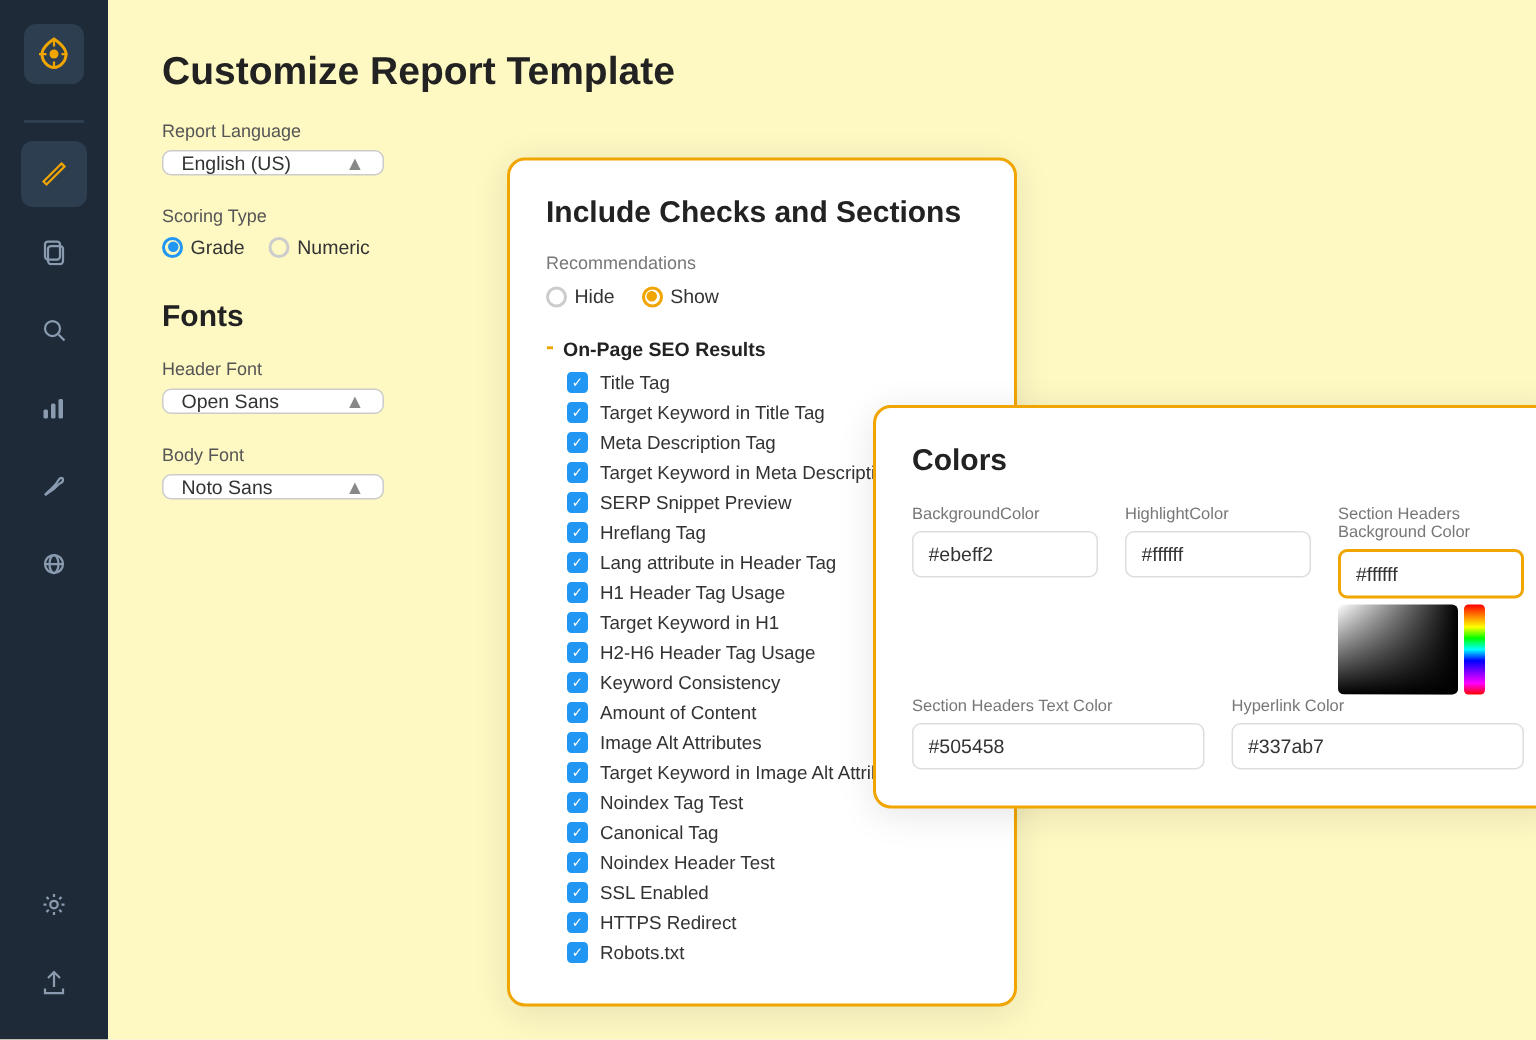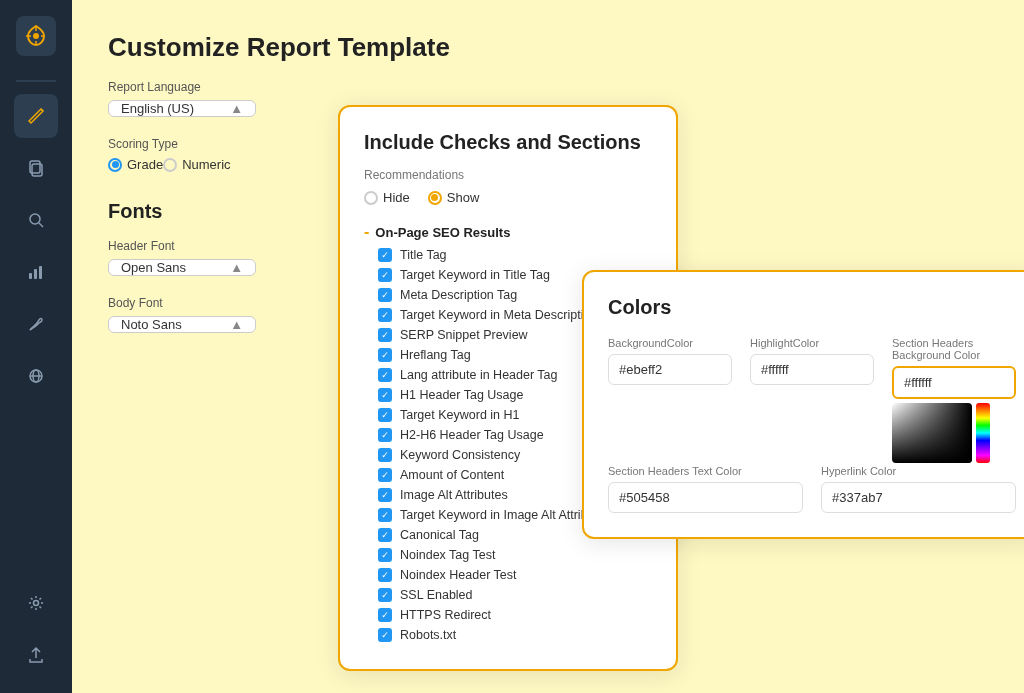--- a/index.html
+++ b/index.html
@@ -110,21 +110,21 @@
       display: flex;
       align-items: center;
       justify-content: space-between;
       cursor: pointer;
       width: 148px;
       margin-bottom: 20px;
     }
     .select-btn .arrow { color: #888; margin-left: 8px; }
 
     .scoring-section { margin-bottom: 28px; }
-    .radio-group { display: flex; align-items: center; margin-top: 6px; }
+    .radio-group { display: flex; gap: 16px; align-items: center; margin-top: 6px; }
     .radio-item { display: flex; align-items: center; gap: 5px; font-size: 13px; color: #333; cursor: pointer; }
     .radio-circle {
       width: 14px; height: 14px;
       border-radius: 50%;
       border: 2px solid #ccc;
       display: flex; align-items: center; justify-content: center;
     }
     .radio-circle.selected { border-color: #2196f3; }
     .radio-dot { width: 7px; height: 7px; border-radius: 50%; background: #2196f3; }
 
@@ -433,25 +433,25 @@
         <div class="check-item">
           <div class="check-box"></div>
           <span>Image Alt Attributes</span>
         </div>
         <div class="check-item">
           <div class="check-box"></div>
           <span>Target Keyword in Image Alt Attributes</span>
         </div>
         <div class="check-item">
           <div class="check-box"></div>
+          <span>Noindex Tag Test</span>
+        </div>
+        <div class="check-item">
+          <div class="check-box"></div>
           <span>Canonical Tag</span>
-        </div>
-        <div class="check-item">
-          <div class="check-box"></div>
-          <span>Noindex Tag Test</span>
         </div>
         <div class="check-item">
           <div class="check-box"></div>
           <span>Noindex Header Test</span>
         </div>
         <div class="check-item">
           <div class="check-box"></div>
           <span>SSL Enabled</span>
         </div>
         <div class="check-item">

